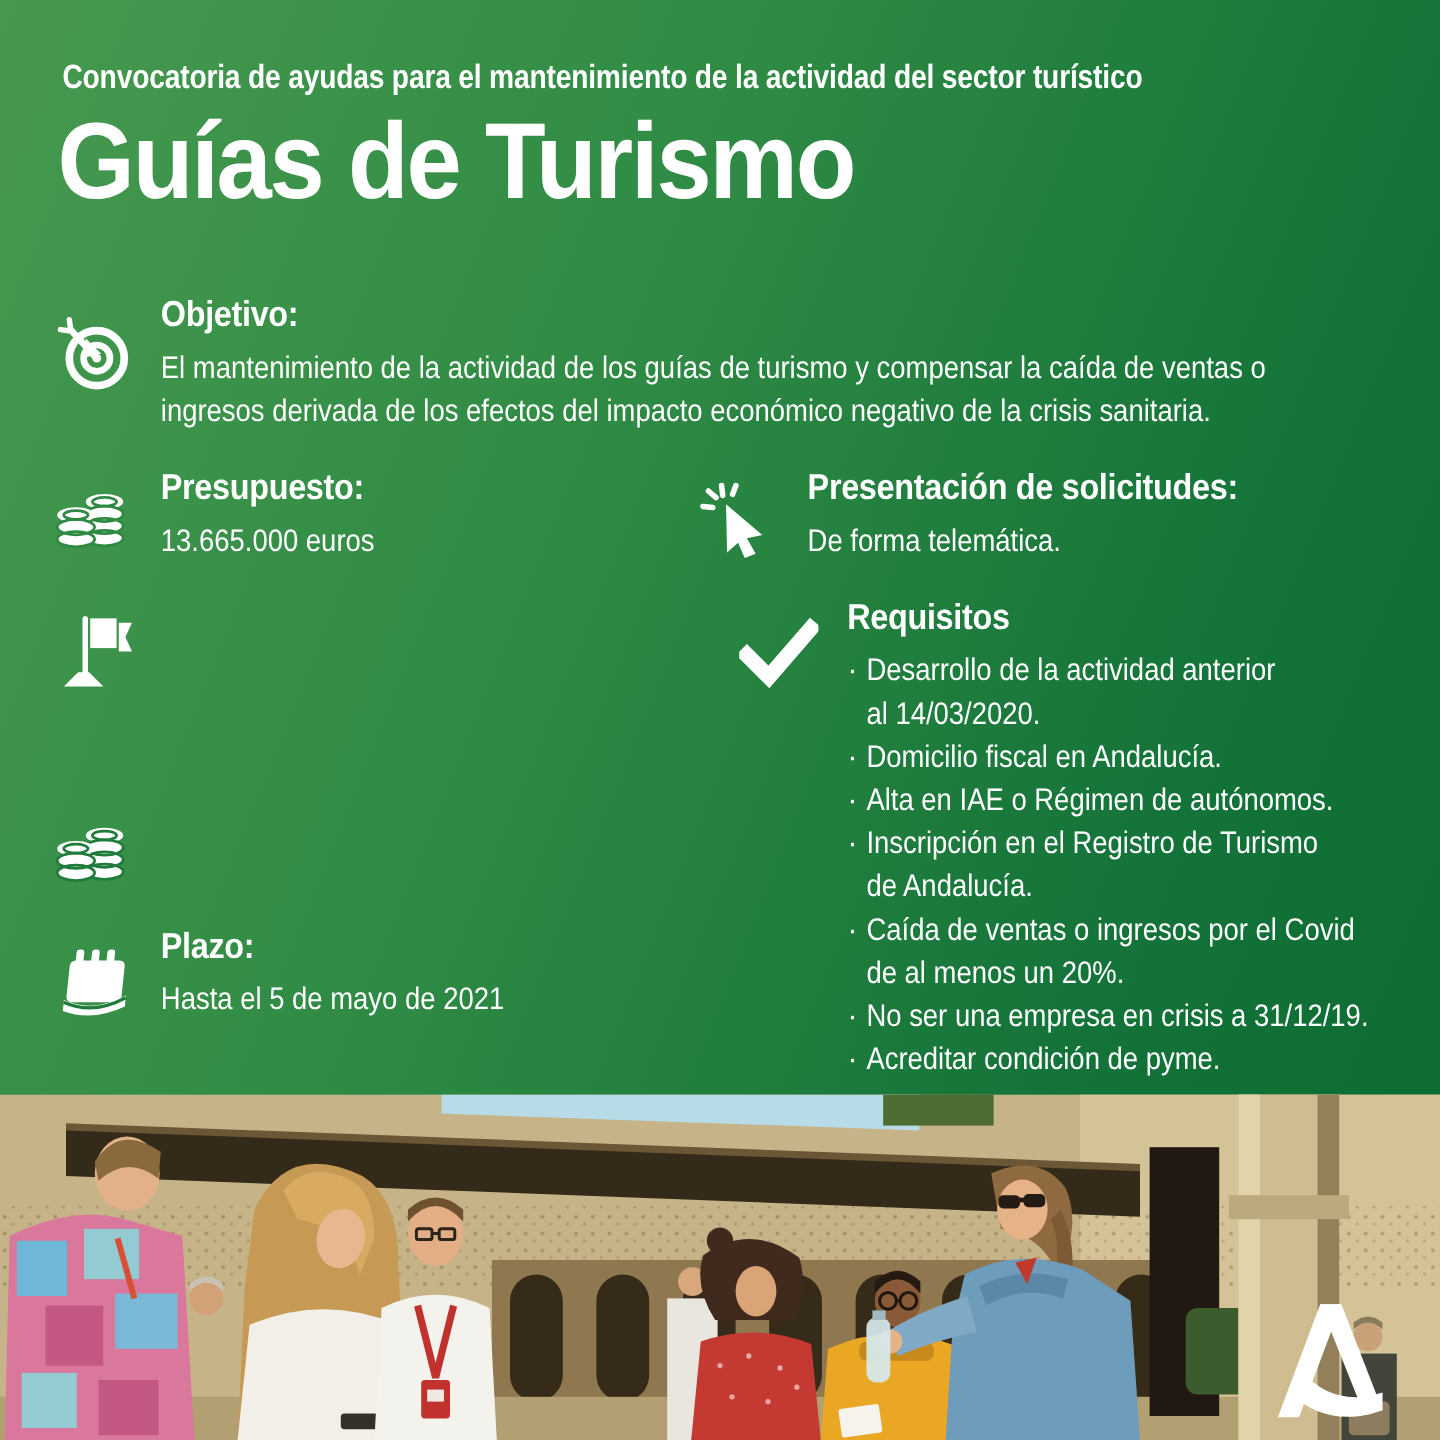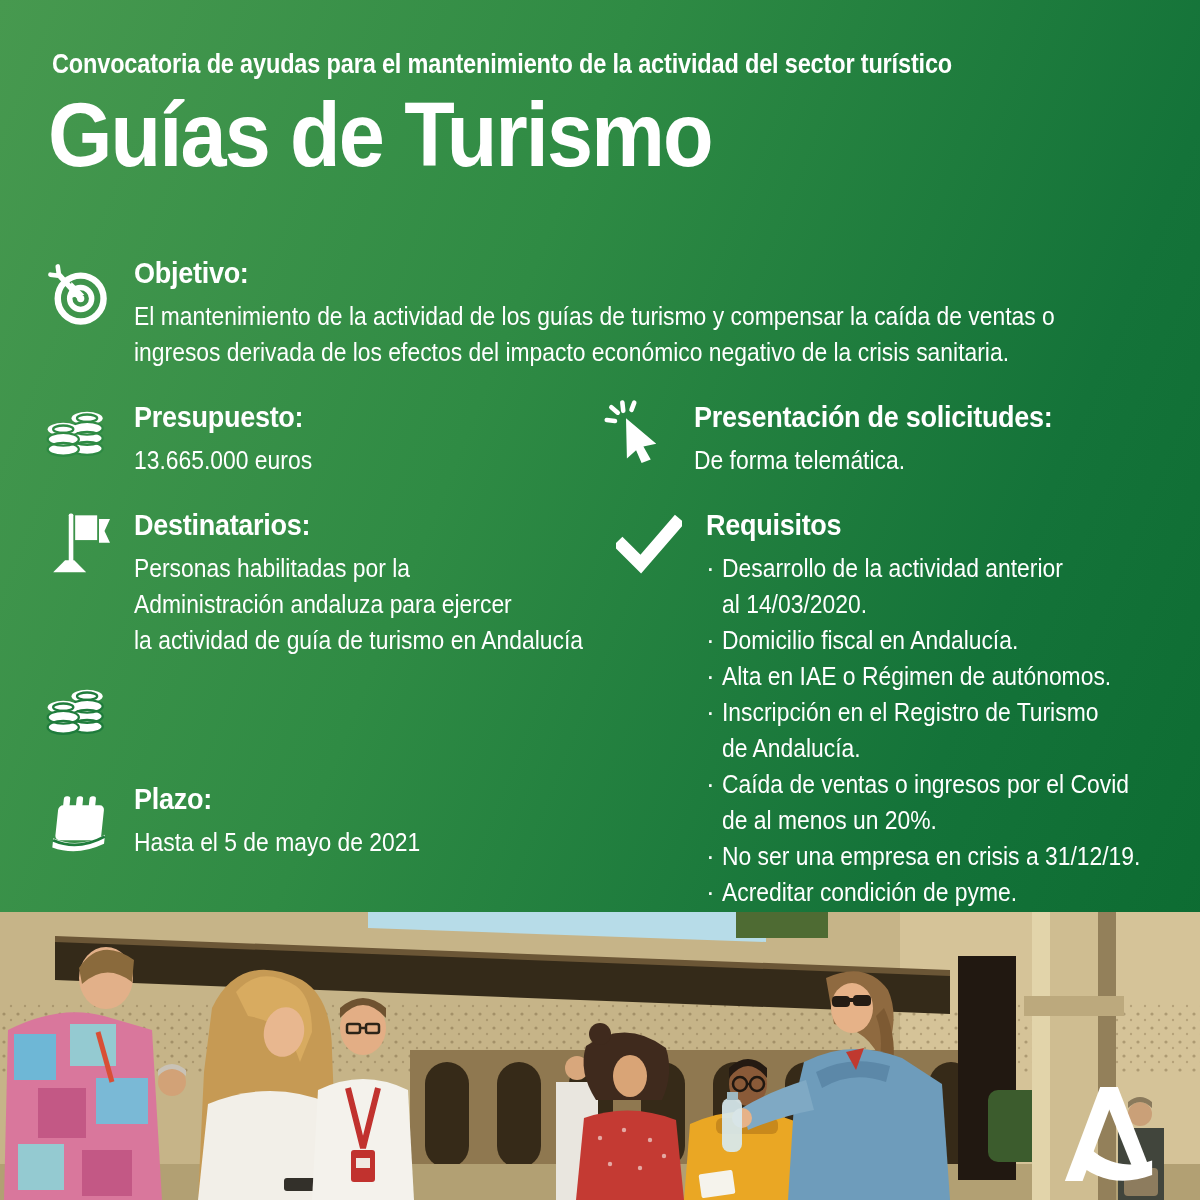--- a/index.html
+++ b/index.html
@@ -12,21 +12,21 @@
     position:absolute;left:52px;top:48px;font-size:28px;font-weight:bold;
     letter-spacing:-0.2px;white-space:pre;transform:scaleX(.84);transform-origin:0 0;
   }
   .title{
     position:absolute;left:48px;top:84px;margin:0;font-size:90px;font-weight:bold;
     letter-spacing:-2px;white-space:pre;transform:scaleX(.92);transform-origin:0 0;line-height:1.15;
   }
   .sec{position:absolute;display:flex;}
   .icon{flex:0 0 66px;width:66px;margin-right:24px;}
   .icon svg{display:block;}
-  .tcol{min-width:0;margin-top:10px;}
+  .tcol{min-width:0;}
   .h{
     margin:0 0 8px;font-size:30px;font-weight:bold;letter-spacing:-0.3px;
     white-space:pre;transform:scaleX(.90);transform-origin:0 0;line-height:34px;
   }
   .b{
     margin:0;font-size:26px;font-weight:normal;line-height:36px;
     white-space:pre;transform:scaleX(.88);transform-origin:0 0;
   }
   .req-list{list-style:none;margin:0;padding:0;font-size:26px;line-height:36px;}
   .req-list li{display:flex;}
@@ -92,21 +92,21 @@
           <ellipse cx="21" cy="34" rx="11" ry="4"></ellipse>
         </g>
       </svg>
     </div>
     <div class="tcol">
       <h2 class="h">Presupuesto:</h2>
       <p class="b">13.665.000 euros</p>
     </div>
   </section>
 
-  <section class="sec" style="left:604px;top:390px;">
+  <section class="sec" style="left:583px;top:390px;align-items:center;">
     <div class="icon" style="margin-top:8px;">
       <svg width="66" height="66" viewBox="0 0 72 72">
         <g stroke="#fff" stroke-width="5" stroke-linecap="round">
           <line x1="20" y1="5" x2="21" y2="14"></line>
           <line x1="8" y1="10" x2="15" y2="16"></line>
           <line x1="3" y1="24" x2="12" y2="25"></line>
           <line x1="33" y1="5" x2="30" y2="13"></line>
         </g>
         <path d="M24 22 L57 50 L43 53 L51 67 L41 71 L35 57 L25 66 Z" fill="#fff"></path>
       </svg>
@@ -118,26 +118,20 @@
   </section>
 
   <section class="sec" style="left:44px;top:498px;">
     <div class="icon" style="margin-top:10px;">
       <svg width="66" height="66" viewBox="0 0 72 72" fill="#fff">
         <rect x="27" y="6" width="5" height="58" rx="2"></rect>
         <path d="M10 70 L46 70 L33 57 L23 57 Z"></path>
         <rect x="34" y="8" width="24" height="27"></rect>
         <path d="M60 12 L72 12 L66 25 L72 38 L60 38 Z"></path>
       </svg>
-    </div>
-    <div class="tcol">
-      <h2 class="h">Destinatarios:</h2>
-      <p class="b">Personas habilitadas por la
-Administración andaluza para ejercer
-la actividad de guía de turismo en Andalucía</p>
     </div>
   </section>
 
   <section class="sec" style="left:616px;top:498px;">
     <div class="icon" style="margin-top:14px;">
       <svg width="66" height="62" viewBox="0 0 72 66">
         <path d="M7 36 L27 56 L65 12" fill="none" stroke="#fff" stroke-width="14" stroke-linecap="square"></path>
       </svg>
     </div>
     <div class="tcol">

